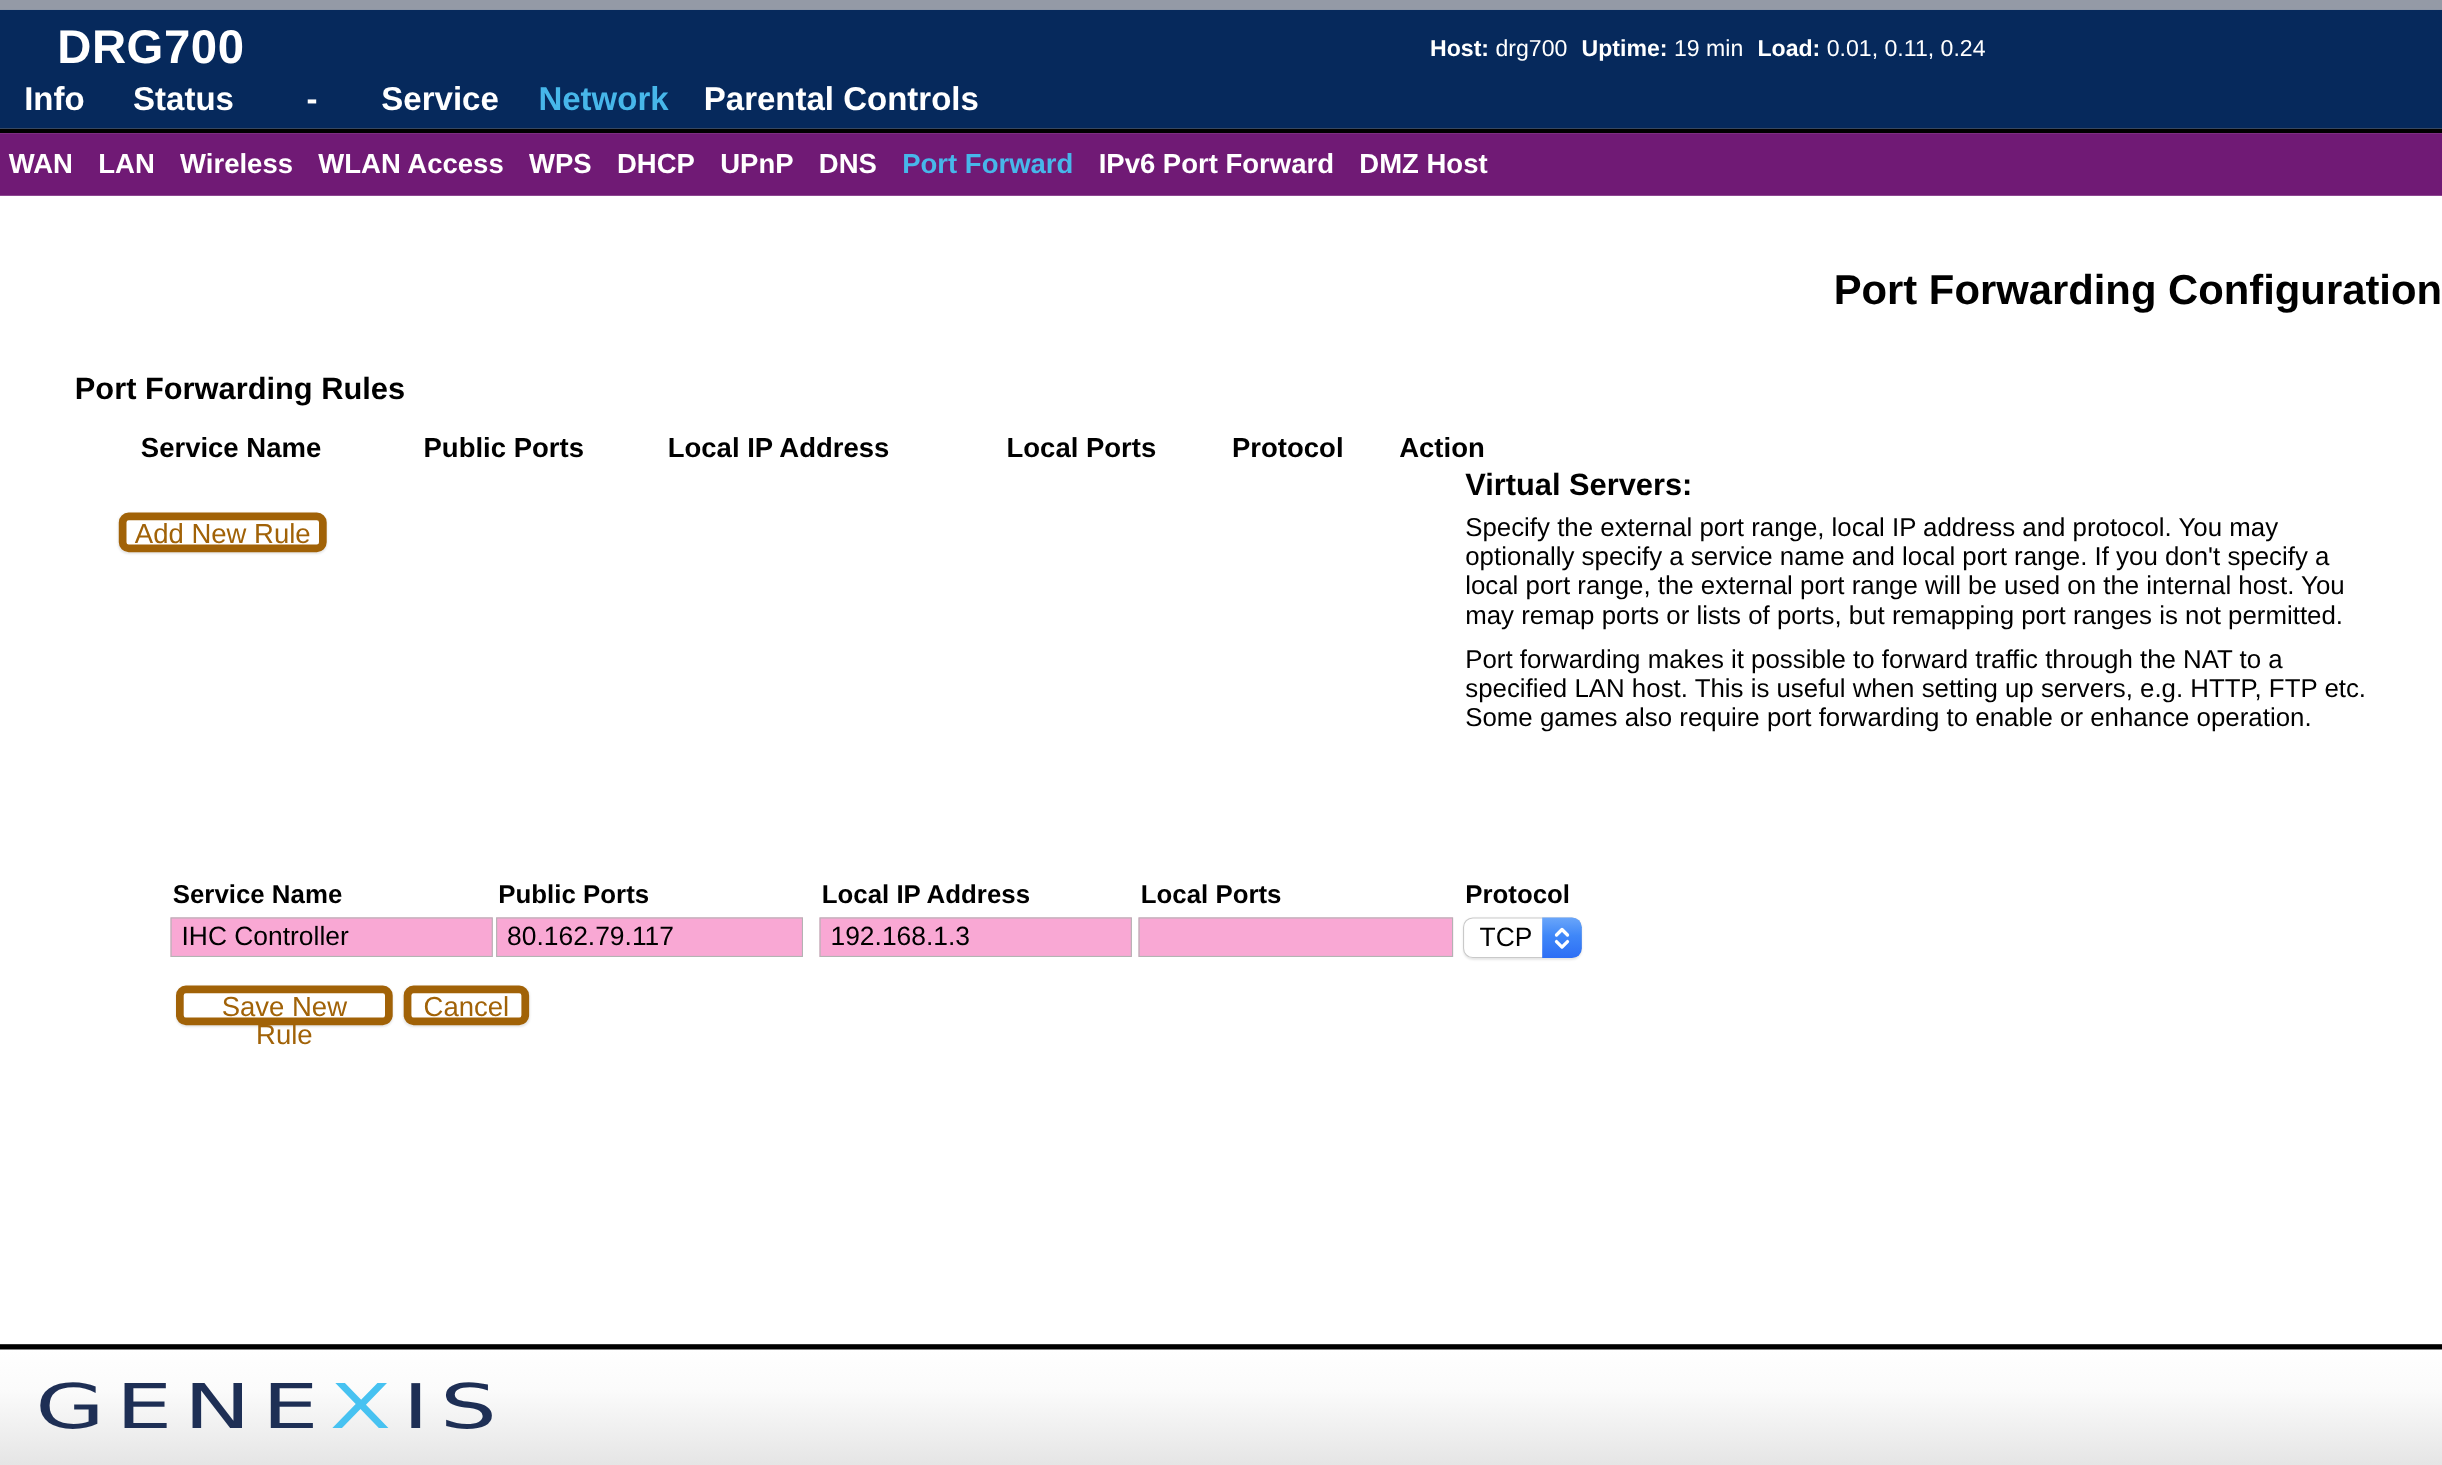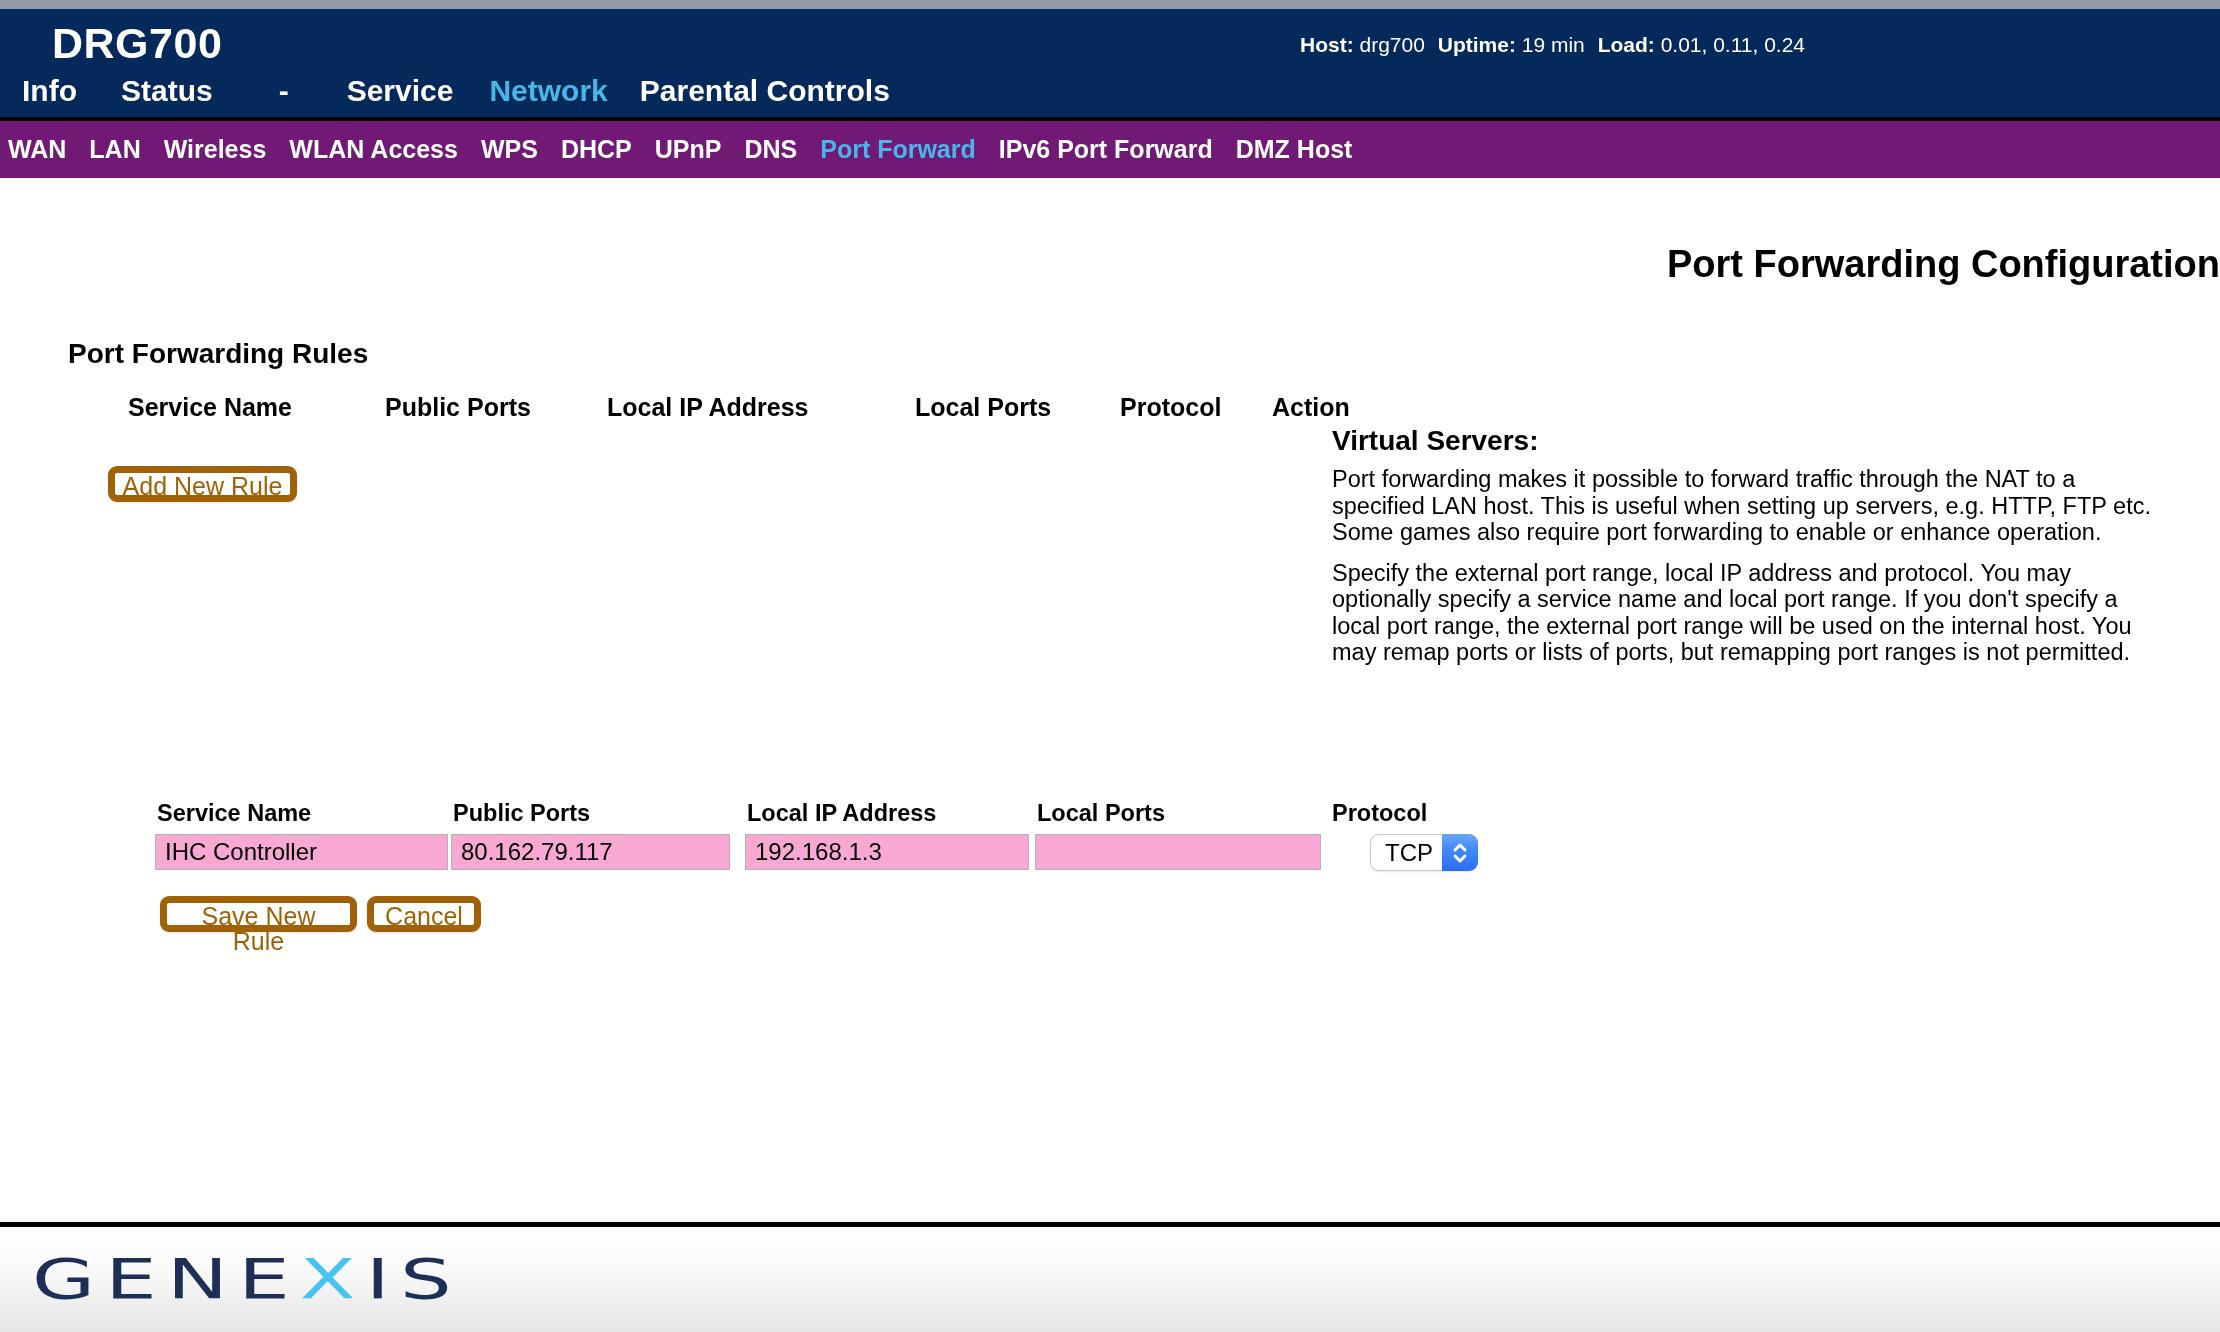--- a/index.html
+++ b/index.html
@@ -69,21 +69,21 @@
   .f0 { left:155px; width:293px; }
   .f1 { left:451px; width:279px; }
   .f2 { left:745px; width:284px; }
   .f3 { left:1035px; width:286px; }
   .f4 { left:1330px; width:108px; }
 
   .select-box { position:relative; width:108px; height:37px; background:#fff;
                 border:1px solid #c9c9c9; border-radius:9px;
                 box-shadow:0 1px 2px rgba(0,0,0,0.10);
                 display:flex; align-items:center; padding-left:14px;
-                font-size:24px; cursor:pointer;margin-left:40px; }
+                font-size:24px; cursor:pointer; }
   .select-cap { position:absolute; right:-1px; top:-1px; width:36px; height:37px;
                 background:linear-gradient(180deg,#6aa6fa 0%,#3f87f8 45%,#2d6ef5 100%);
                 border-radius:0 9px 9px 0;
                 display:flex; align-items:center; justify-content:center; }
 
   
   .footer-line { position:absolute; top:1222px; left:0; width:2220px; height:5px; background:#000; }
   .footer { position:absolute; top:1227px; left:0; width:2220px; height:105px;
             background:linear-gradient(180deg,#ffffff 0%,#fbfbfb 35%,#e5e5e5 100%); }
   .logo { position:absolute; left:32px; top:1244px; }
@@ -139,22 +139,22 @@
   <span class="col">Local IP Address</span>
   <span class="col">Local Ports</span>
   <span class="col">Protocol</span>
   <span class="col">Action</span>
 </div>
 
 <button class="btn add-btn">Add New Rule</button>
 
 <aside class="help">
   <h3>Virtual Servers:</h3>
+  <p>Specify the external port range, local IP address and protocol. You may optionally specify a service name and local port range. If you don't specify a local port range, the external port range will be used on the internal host. You may remap ports or lists of ports, but remapping port ranges is not permitted.</p>
   <p>Port forwarding makes it possible to forward traffic through the NAT to a specified LAN host. This is useful when setting up servers, e.g. HTTP, FTP etc. Some games also require port forwarding to enable or enhance operation.</p>
-  <p>Specify the external port range, local IP address and protocol. You may optionally specify a service name and local port range. If you don't specify a local port range, the external port range will be used on the internal host. You may remap ports or lists of ports, but remapping port ranges is not permitted.</p>
 </aside>
 
 <div class="field f0">
   <label>Service Name</label>
   <input type="text" value="IHC Controller" style="">
 </div>
 <div class="field f1">
   <label>Public Ports</label>
   <input type="text" value="80.162.79.117" style="">
 </div>

